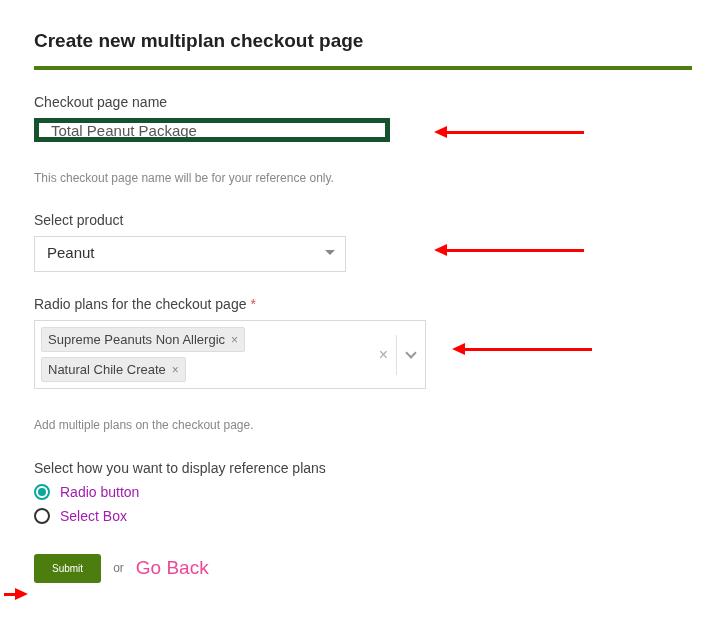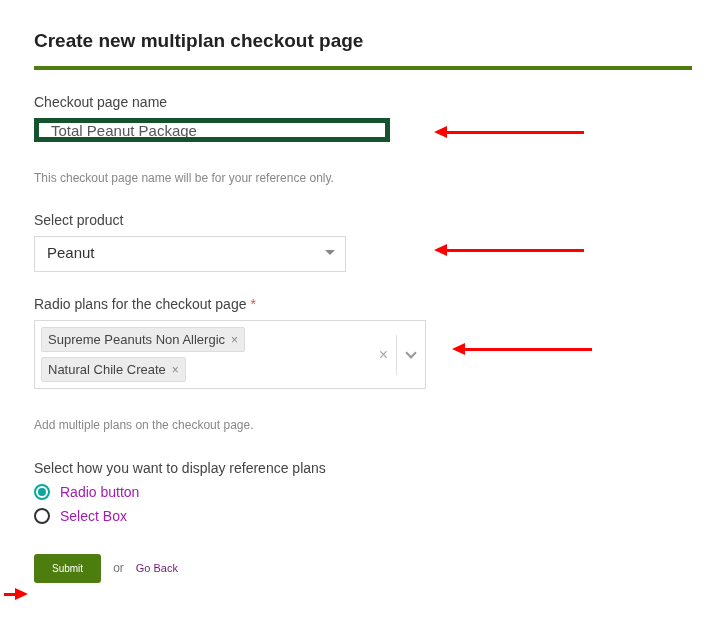--- a/index.html
+++ b/index.html
@@ -142,21 +142,21 @@
     .submit-btn {
       background: #4d7c0f;
       color: #fff;
       border: none;
       padding: 9px 18px;
       font-size: 10px;
       border-radius: 3px;
       cursor: pointer;
     }
     .or-text { font-size: 12px; color: #777; }
-    .go-back { font-size: 11px; color: #701a75; cursor: pointer; }
+    .go-back { font-size: 19px; color: #ec4899; cursor: pointer; }
     .arrow-annot {
       position: absolute;
       height: 2px;
       pointer-events: none;
     }
     .arrow-annot .line {
       position: absolute;
       height: 3px;
       background: #ff0000;
       top: 0;

